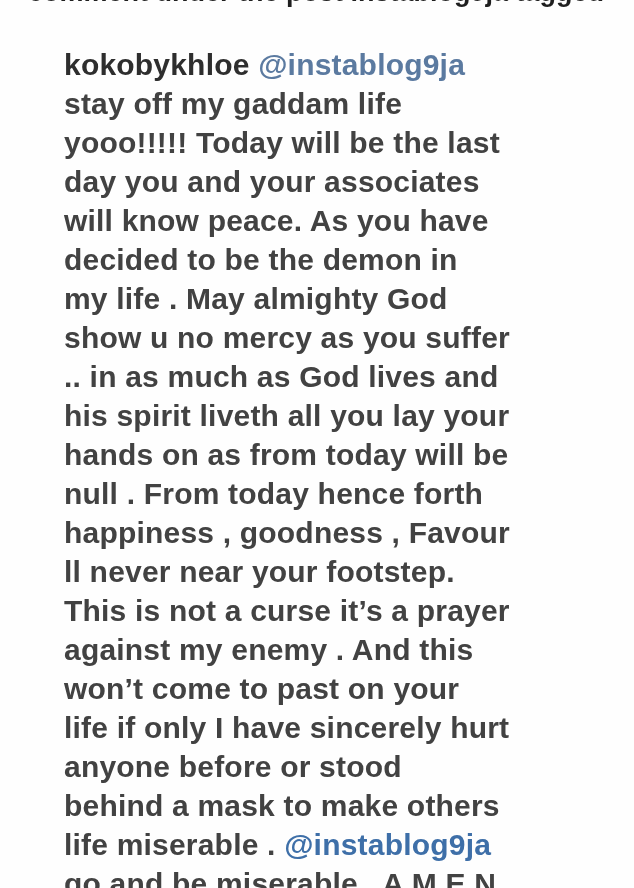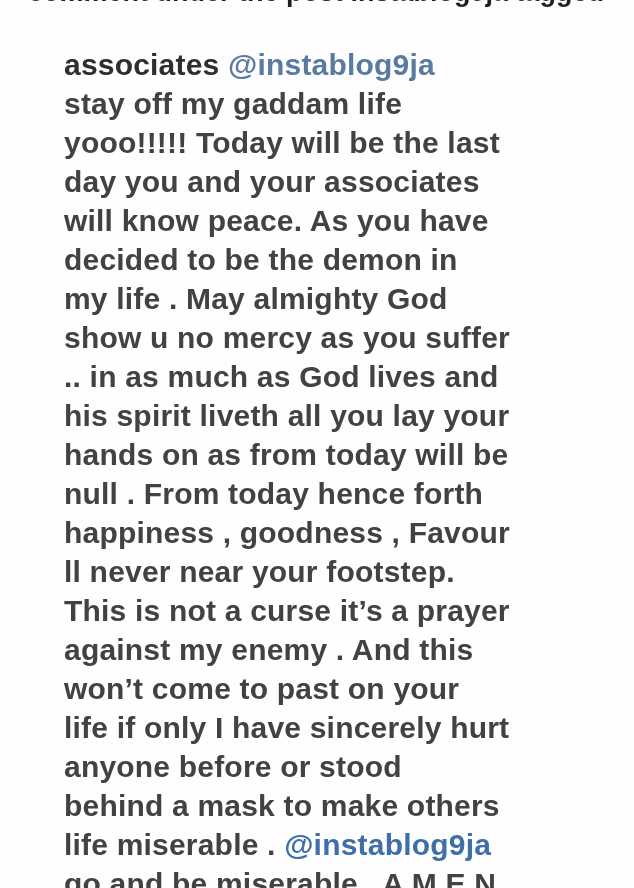--- a/index.html
+++ b/index.html
@@ -62,21 +62,21 @@
 </style>
 </head>
 <body>
 
 <div class="screen">
 
   <div class="top-strip">
     <span class="top-strip-text">comment under the post instablog9ja tagged</span>
   </div>
 
-  <p class="comment"><span class="username">associates</span> <span class="mention-muted">@instablog9ja</span><span>
+  <p class="comment"><span class="username">kokobykhloe</span> <span class="mention-muted">@instablog9ja</span><span>
 stay off my gaddam life
 yooo!!!!! Today will be the last
 day you and your associates
 will know peace. As you have
 decided to be the demon in
 my life . May almighty God
 show u no mercy as you suffer
 .. in as much as God lives and
 his spirit liveth all you lay your
 hands on as from today will be

